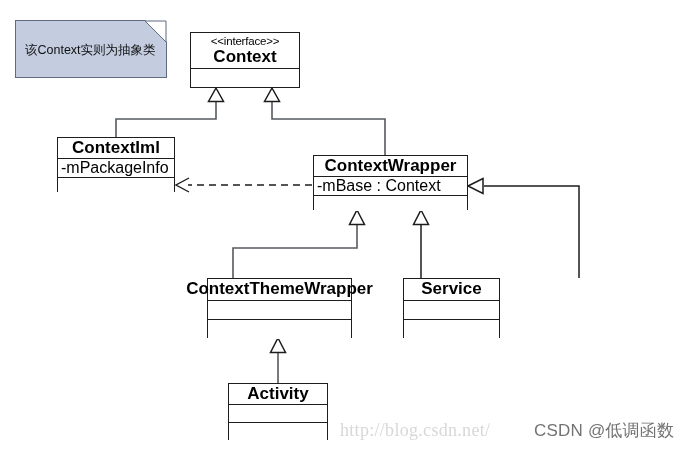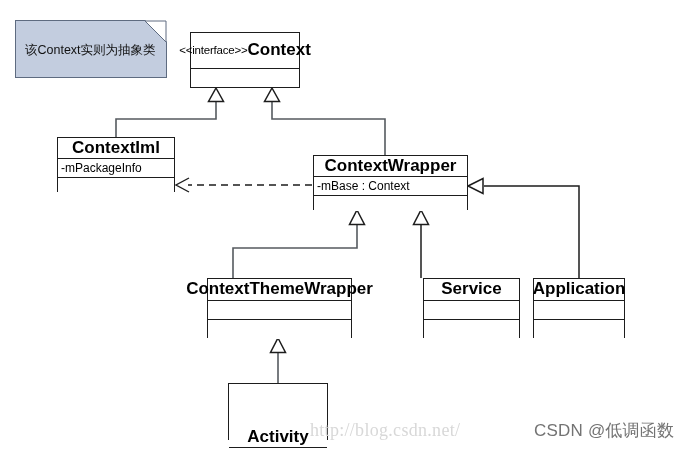--- a/index.html
+++ b/index.html
@@ -30,21 +30,21 @@
     box-sizing: border-box;
     width: 100%;
     border-bottom: 1.5px solid #1d1d1d;
     background: #ffffff;
   }
   .uml-class .compartment:last-child {
     border-bottom: none;
   }
   .uml-class .title-cell {
     display: flex;
-    flex-direction: row;
+    flex-direction: column;
     align-items: center;
     justify-content: center;
     text-align: center;
     line-height: 1.08;
   }
   .stereotype {
     font-size: 11.5px;
     color: #000;
     letter-spacing: -0.2px;
     white-space: nowrap;
@@ -52,21 +52,21 @@
   .class-name {
     font-size: 17px;
     font-weight: bold;
     color: #000;
     white-space: nowrap;
   }
   .attr-cell {
     display: flex;
     align-items: center;
     padding-left: 3px;
-    font-size: 12px;
+    font-size: 16px;
     color: #000;
     white-space: nowrap;
   }
   .empty-cell { }
 
   
   .uml-note {
     position: absolute;
     box-sizing: border-box;
     z-index: 4;
@@ -218,40 +218,33 @@
   <div class="uml-class" style="left:313px; top:155px; width:155px; height:55px;">
     <div class="compartment title-cell" style="height:21px;">
       <span class="class-name">ContextWrapper</span>
     </div>
     <div class="compartment attr-cell" style="height:19px;">
       <span>-mBase : Context</span>
     </div>
     <div class="compartment empty-cell" style="height:15px;"></div>
   </div>
 
-  <div class="uml-class" style="left:423px; top:278px; width:97px; height:60px;">
+  <div class="uml-class" style="left:403px; top:278px; width:97px; height:60px;">
     <div class="compartment title-cell" style="height:22px;">
       <span class="class-name">Service</span>
     </div>
     <div class="compartment empty-cell" style="height:19px;"></div>
     <div class="compartment empty-cell" style="height:19px;"></div>
   </div>
 
-  <div class="uml-class" style="left:533px; top:278px; width:92px; height:60px;">
-    <div class="compartment title-cell" style="height:22px;">
-      <span class="class-name">Application</span>
-    </div>
-    <div class="compartment empty-cell" style="height:19px;"></div>
-    <div class="compartment empty-cell" style="height:19px;"></div>
-  </div>
 
   <div class="uml-class" style="left:228px; top:383px; width:100px; height:57px;">
-    <div class="compartment title-cell" style="height:21px;margin-top:43px;">
+    <div class="compartment title-cell" style="height:21px;">
       <span class="class-name">Activity</span>
     </div>
     <div class="compartment empty-cell" style="height:18px;"></div>
     <div class="compartment empty-cell" style="height:18px;"></div>
   </div>
 
-  <div class="watermark-url" style="left:310px; top:420px;">http://blog.csdn.net/</div>
+  <div class="watermark-url" style="left:340px; top:420px;">http://blog.csdn.net/</div>
   <div class="watermark-csdn" style="left:534px; top:419px;">CSDN @低调函数</div>
 
 </div>
 
 </body></html>

